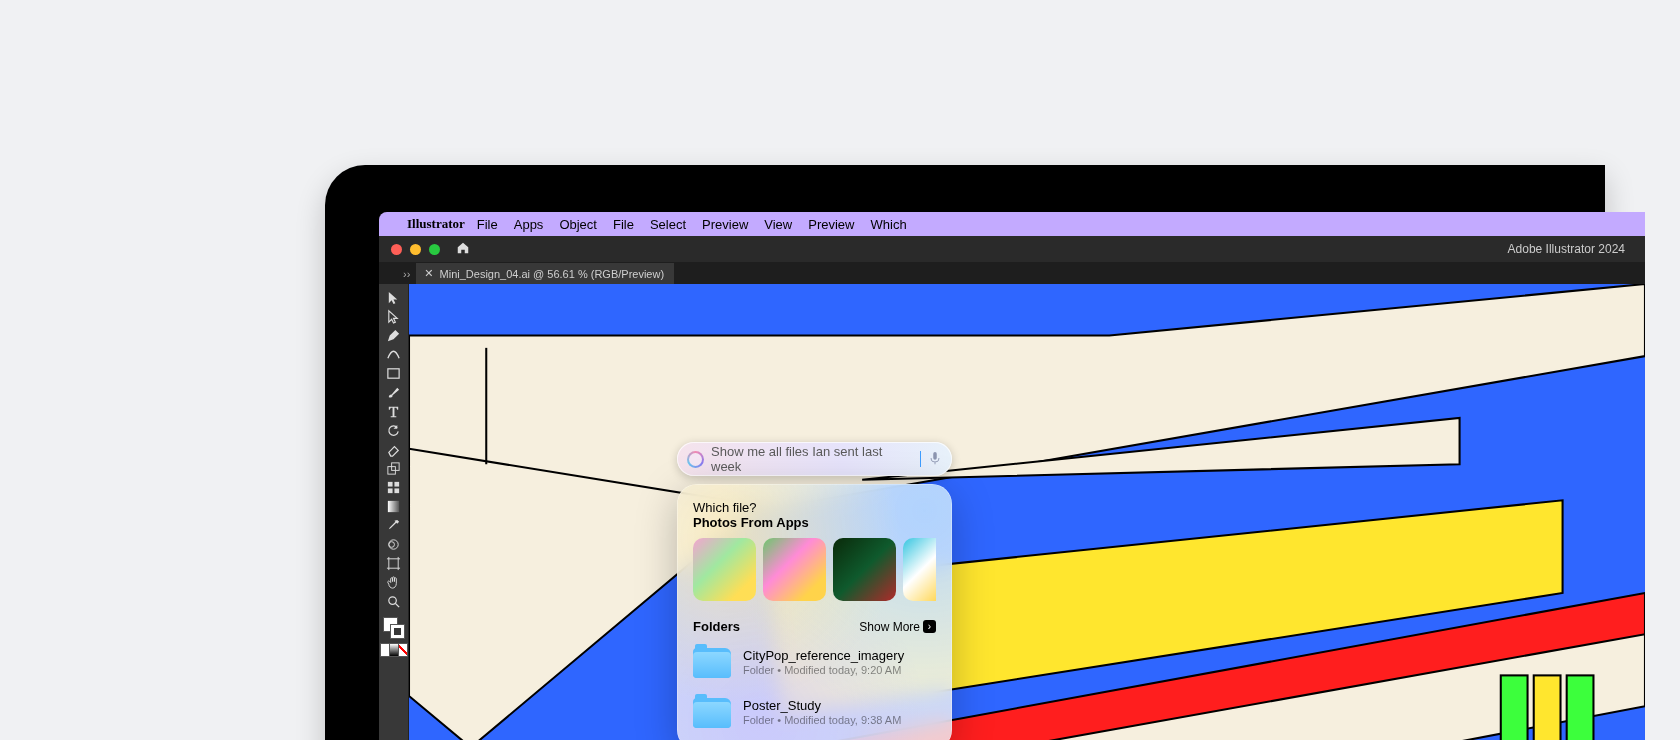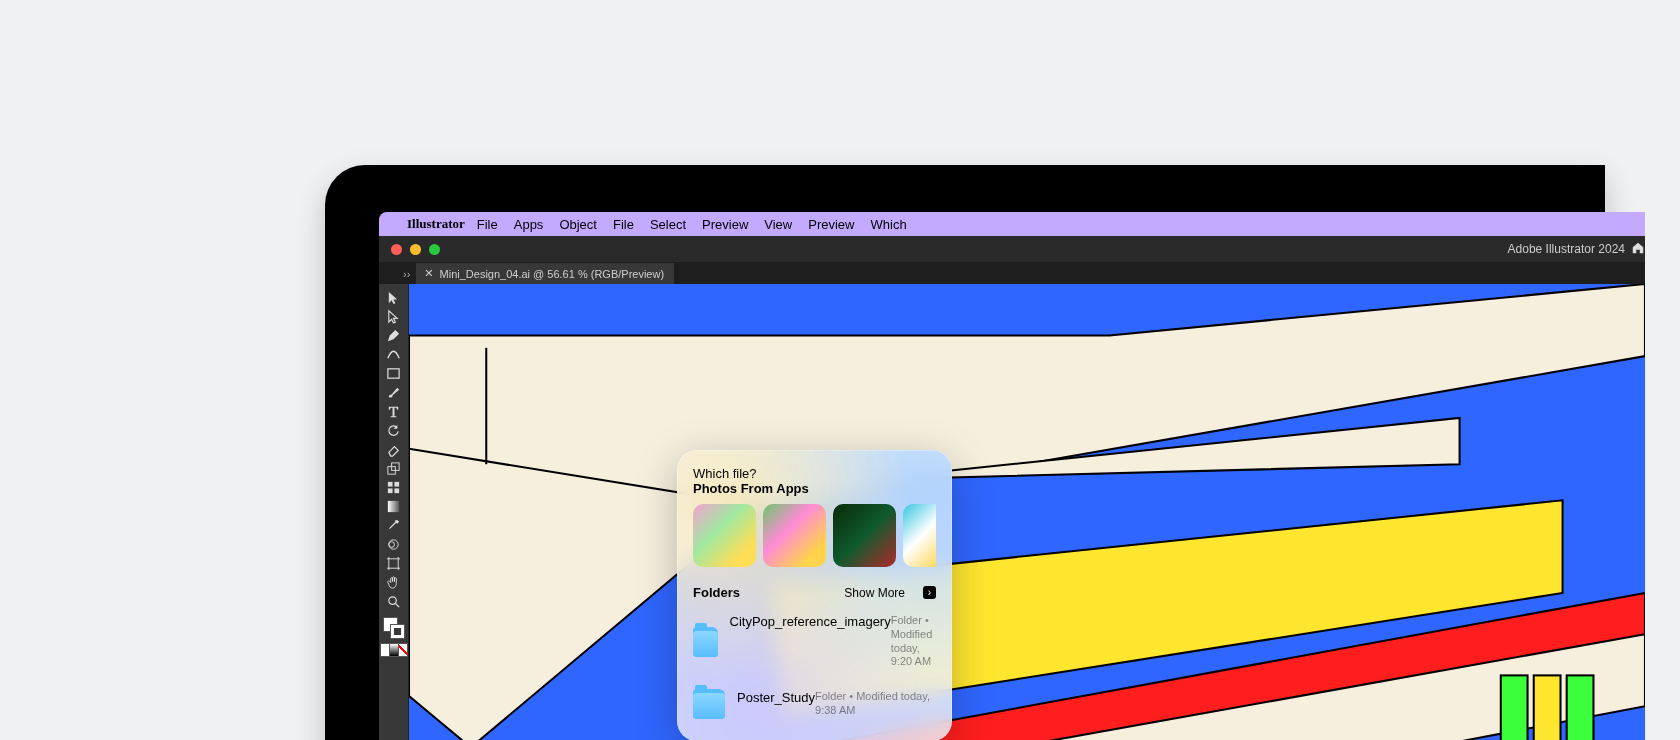--- a/index.html
+++ b/index.html
@@ -36,21 +36,20 @@
   .menubar .app-name { font-weight: 600; margin-right: 12px; font-family: Liberation Serif, serif; }
   .menubar .menu-item { margin-right: 16px; cursor: default; }
 
   
   .titlebar {
     height: 26px;
     background: #2a2a2a;
     display: flex;
     align-items: center;
     position: relative;
-    justify-content: space-between;
   }
   .traffic { display:flex; gap:8px; margin-left:12px; }
   .tl { width:11px; height:11px; border-radius:50%; }
   .tl.red{background:#ff5f57;} .tl.yellow{background:#ffbd2e;} .tl.green{background:#28c940;}
   .home-btn { margin-left: 16px; color:#ddd; font-size:13px; }
   .titlebar-title { position:absolute; left:50%; transform:translateX(-50%); color:#ccc; font-size:12px;}
   .titlebar-title { left:auto; right:20px; transform:none; }
 
   
   .tabstrip {
@@ -147,35 +146,35 @@
       radial-gradient(circle at 90% 10%, rgba(170,210,255,.8), transparent 60%),
       radial-gradient(circle at 30% 90%, rgba(200,190,255,.55), transparent 55%),
       rgba(240,242,246,.82);
     backdrop-filter: blur(10px);
     box-shadow: 0 10px 40px rgba(0,0,0,.25), 0 0 0 .5px rgba(255,255,255,.6) inset;
     font-size: 13px;
     color:#222;
   }
   .siri-panel .title { font-size:13px; font-weight:400; color:#000; }
   .section-label { font-weight:600; font-size:13px; color:#000; margin-bottom:8px; display:flex; justify-content:space-between; align-items:center;}
-  .show-more { font-weight:500; font-size:12px; color:#000; display:flex; align-items:center; gap:18px;}
+  .show-more { font-weight:500; font-size:12px; color:#000; display:flex; align-items:center; gap:3px;}
   .show-more .chev { width:13px; height:13px; background:#000; color:#fff; font-size:10px; line-height:13px; border-radius:3px; text-align:center; }
   .thumbs { display:flex; gap:7px; margin-bottom:18px; overflow:hidden; }
   .thumb { width:63px; height:63px; border-radius:10px; flex:none; }
   .t1{background:linear-gradient(135deg,#f4a4d0,#a0e8a0 40%,#ffde55 80%);}
   .t2{background:linear-gradient(135deg,#6cc76c,#ff8bd6 40%,#ffd34a 80%);}
   .t3{background:linear-gradient(135deg,#0a2a0a,#0f5a2d 50%,#b02a2a);}
   .t4{background:linear-gradient(135deg,#35c5e0,#fff 40%,#ffd44a 80%);}
 
   .folder-row { display:flex; align-items:center; gap:12px; padding:6px 0 14px 0;}
   .folder-ico { width:38px; height:30px; position:relative; }
   .folder-ico .back{ position:absolute; inset:0; background:#58bdfc; border-radius:4px 6px 4px 4px;}
   .folder-ico .tab{ position:absolute; top:-4px; left:2px; width:12px; height:6px; background:#58bdfc; border-radius:2px 2px 0 0;}
   .folder-ico .front{ position:absolute; left:0; right:0; top:4px; bottom:0; background:linear-gradient(#8cd7ff,#58bdfc); border-radius:4px;}
-  .folder-meta { display:flex; line-height:1.25; }
+  .folder-meta { display:flex; flex-direction:column; line-height:1.25; }
   .folder-name { font-size:13px; color:#000; font-weight:500; }
   .folder-sub { font-size:11px; color:rgba(0,0,0,.45); }
 </style>
 </head>
 <body>
 
 <div class="device-frame">
   <div class="screen">
 
     <div class="menubar">
@@ -340,20 +339,30 @@
 
           <polygon points="0,520 1200,300 1200,345 0,560" fill="#ff1e1e" stroke="#000" stroke-width="2"></polygon>
           <polygon points="0,555 1200,340 1200,410 200,600 0,600" fill="#f6efde" stroke="#000" stroke-width="2"></polygon>
 
           <rect x="1060" y="380" width="26" height="160" fill="#3cff3c" stroke="#000" stroke-width="2"></rect>
           <rect x="1092" y="380" width="26" height="160" fill="#ffe62e" stroke="#000" stroke-width="2"></rect>
           <rect x="1124" y="380" width="26" height="160" fill="#3cff3c" stroke="#000" stroke-width="2"></rect>
         </svg>
 
         <div class="siri-wrap">
+          <div class="siri-input">
+            <span class="siri-icon"></span>
+            <span class="siri-text">Show me all files Ian sent last week</span>
+            <span class="siri-caret"></span>
+            <span class="mic">
+              <svg width="14" height="14" viewBox="0 0 16 16" fill="#8c95b0">
+                  <path d="M8 1a2 2 0 0 1 2 2v5a2 2 0 1 1-4 0V3a2 2 0 0 1 2-2zm-5 7h1a4 4 0 0 0 8 0h1a5 5 0 0 1-4.5 4.97V15h-1v-2.03A5 5 0 0 1 3 8z"></path>
+                </svg>
+            </span>
+          </div>
 
           <div class="siri-panel">
             <div class="title">Which file?</div>
 
             <div class="section-label">
               <span>Photos From Apps</span>
             </div>
             <div class="thumbs">
               <div class="thumb t1"></div>
               <div class="thumb t2"></div>

